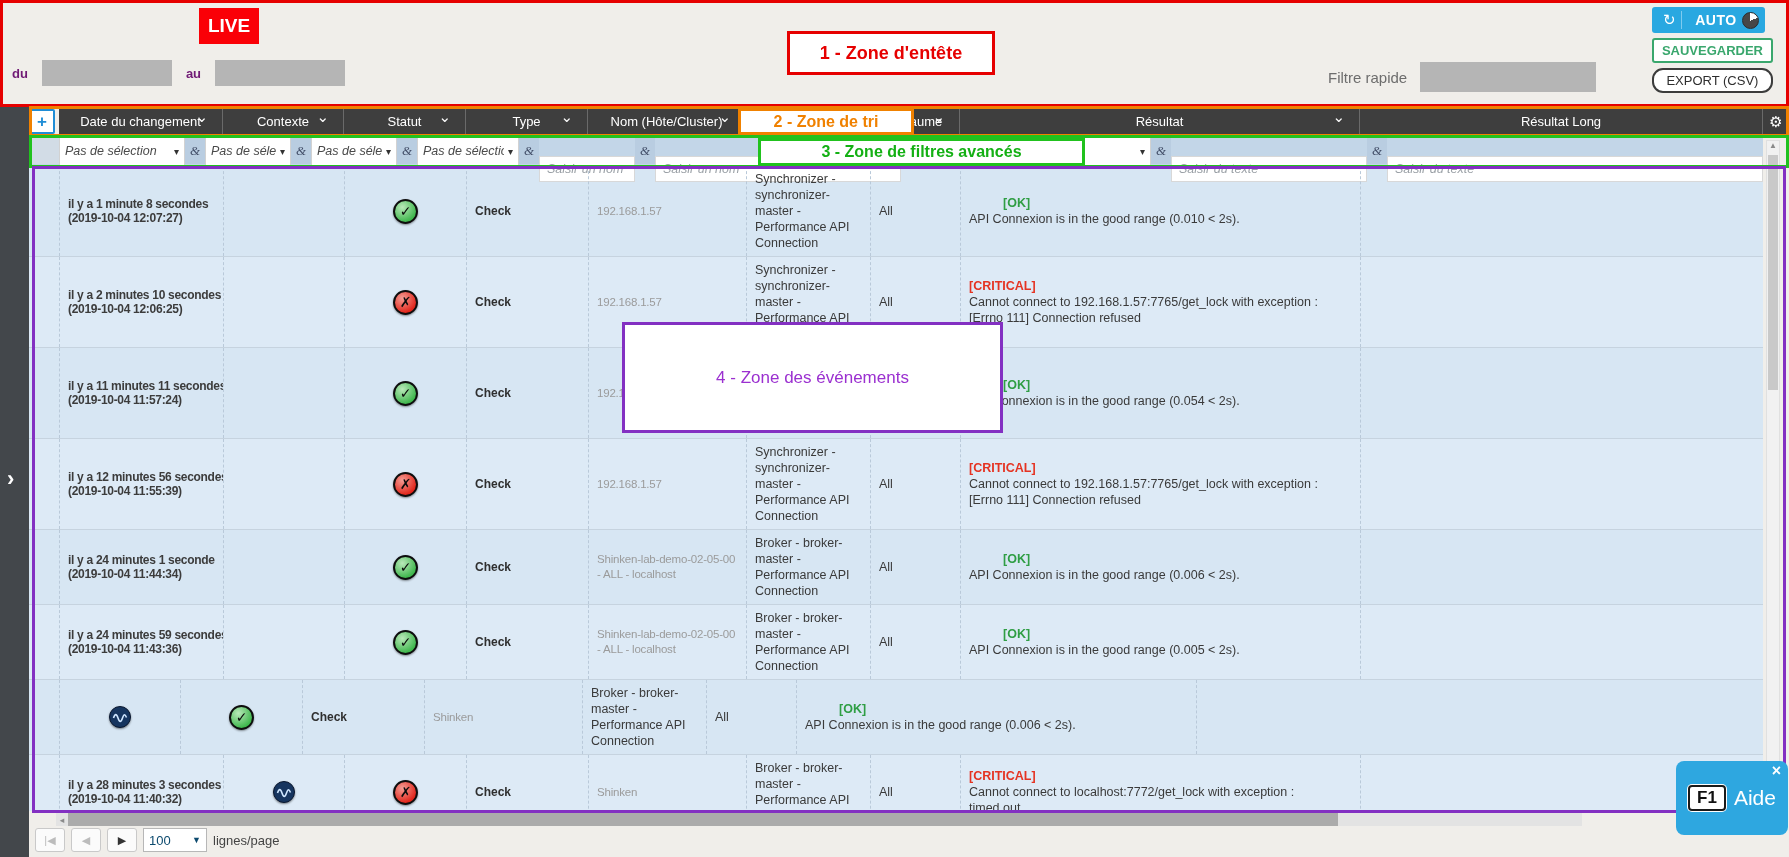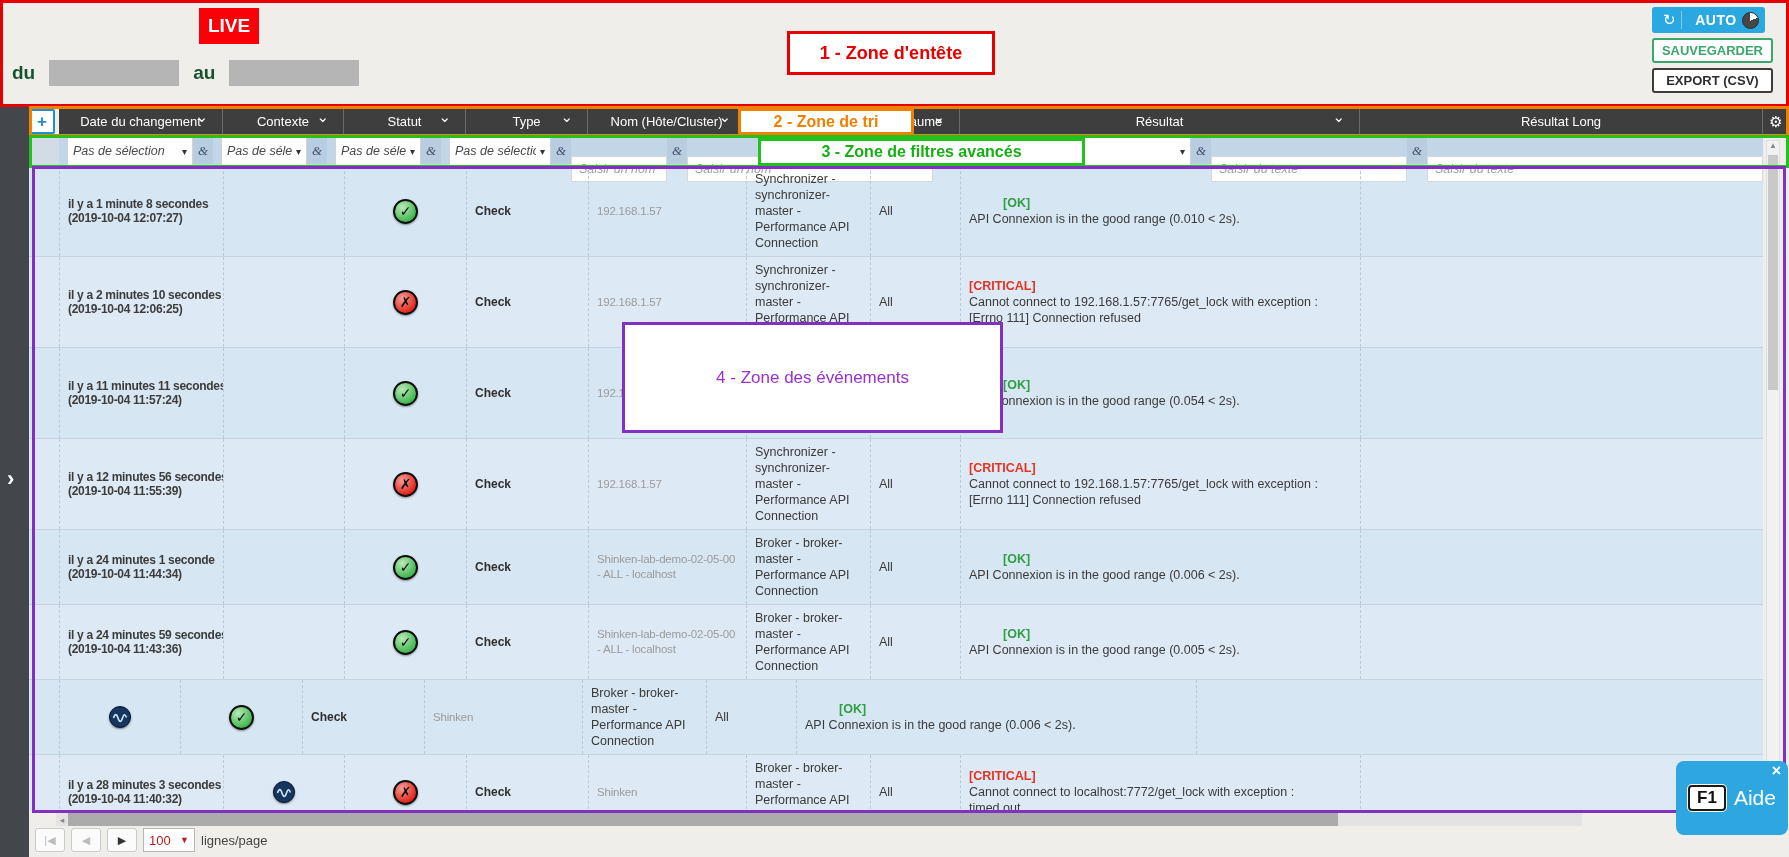--- a/index.html
+++ b/index.html
@@ -7,36 +7,36 @@
   body { font-family:"Liberation Sans","DejaVu Sans",sans-serif; background:#f0eeea; position:relative; }
   #app { position:relative; width:1789px; height:857px; background:#f0eeea; }
 
   
   .header-zone { position:absolute; left:0; top:0; width:1789px; height:107px; background:#f0eeea; }
   .title-btn { position:absolute; left:8px; top:8px; height:36px; background:#000; color:#fff;
                font-size:19px; padding:0 16px; display:flex; align-items:center; border:none; cursor:pointer; }
   .live-btn { position:absolute; left:199px; top:8px; height:36px; width:60px; background:#fa0007; color:#fff;
               font-size:19px; font-weight:bold; display:flex; align-items:center; justify-content:center; border:none; }
   .date-row { position:absolute; left:12px; top:60px; display:flex; align-items:center; gap:14px; }
-  .date-row label { font-size:19px; font-weight:bold; color:#14532d; }
+  .date-row label { font-size:13px; font-weight:bold; color:#701a75; }
   .gray-input { background:#b5b5b5; border:none; height:26px; width:130px; }
   .quick-filter { position:absolute; left:1328px; top:62px; display:flex; align-items:center; gap:13px; }
   .quick-filter label { font-size:15px; color:#6d6d6d; }
   .quick-filter input { background:#b5b5b5; border:none; height:30px; width:176px; }
   .hdr-buttons { position:absolute; right:16px; top:7px; display:flex; flex-direction:column; gap:5px; align-items:stretch; }
   .auto-btn { height:26px; width:113px; background:#29a8e1; border:none; border-radius:3px; display:flex;
               align-items:center; color:#fff; cursor:pointer; padding:0 6px; }
   .auto-btn .refresh { font-size:15px; width:24px; border-right:1px solid #7ecbef; margin-right:8px; }
   .auto-btn .auto-label { font-size:14px; font-weight:bold; letter-spacing:.5px; flex:1; text-align:center; }
   .auto-btn .clock-toggle { width:17px; height:17px; border-radius:50%;
         background:conic-gradient(#ffffff 0 70deg, #474747 70deg 360deg); border:1px solid #2c2c2c; }
   .save-btn { height:25px; background:#fff; border:2px solid #3aa76d; border-radius:3px; color:#3aa76d;
               font-size:13px; font-weight:bold; cursor:pointer; padding:0 8px; }
-  .export-btn { height:25px; background:#fff; border:2px solid #3c3c3c; border-radius:3px; color:#2e2e2e;
-                font-size:13px; font-weight:bold; cursor:pointer; padding:0 8px; }
+  .export-btn { height:25px; background:#fff; border:2px solid #3c3c3c; border-radius:11px; color:#2e2e2e;
+                font-size:13px; font-weight:normal; cursor:pointer; padding:0 8px; }
 
   
   .sidebar { position:absolute; left:0; top:107px; width:29px; height:750px; background:#43474b; }
   .sidebar .chev { position:absolute; left:7px; top:365px; color:#fff; font-size:22px; font-weight:bold; cursor:pointer; line-height:14px; }
 
   
   .table-area { position:absolute; left:29px; top:107px; width:1760px; }
   .header-row { display:flex; width:1760px; height:29px; }
   .hdr-plus-cell { width:30px; display:flex; align-items:center; justify-content:flex-start; background:#f0eeea; }
   .plus-btn { width:26px; height:25px; background:#fff; border:2px solid #1f8dd6; border-radius:2px; color:#1f8dd6;
@@ -44,21 +44,21 @@
   .hcell { background:#3e3e3e; color:#fff; font-size:13px; display:flex; align-items:center; justify-content:center;
            position:relative; border-right:1px solid #6a6a6a; cursor:pointer; }
   .hcell .sort-car { position:absolute; right:14px; top:1px; font-size:15px; color:#fff; }
   .hcell.gear-cell { width:26px; border-right:none; font-size:15px; }
   .w0{width:30px}.w1{width:164px}.w2{width:121px}.w3{width:122px}.w4{width:122px}.w5{width:158px}
   .w6{width:124px}.w7{width:90px}.w8{width:400px}.wflex{flex:1}
 
   .filter-row { display:flex; width:1734px; height:30px; background:#c3d6e8; align-items:center; padding:2px 0; }
   .fblank { width:30px; height:26px; background:#d2dce6; }
   .fsel { height:34px; background:#fff; border:1px solid #d2d2d2; display:flex; align-items:center;
-          justify-content:space-between; padding:0 5px; cursor:pointer;margin-left:8px; }
+          justify-content:space-between; padding:0 5px; cursor:pointer; }
   .fsel .ftext { font-style:italic; font-size:12.5px; color:#4a4a4a; white-space:nowrap; overflow:hidden; }
   .fsel .fcar { color:#333; font-size:10px; padding-left:4px; }
   .famp { width:20px; height:26px; background:#b9cde1; display:flex; align-items:center; justify-content:center;
           font-family:"Liberation Serif",serif; font-style:italic; font-size:13px; color:#44506a; }
   .finput { height:26px; background:#fff; border:1px solid #d8d8d8; font-size:12.5px; padding:0 7px; color:#333;margin-top:36px; }
   .finput::placeholder { font-style:italic; color:#9aa0a6; }
 
   .events { width:1734px; height:645px; overflow:hidden; background:#e2edf7; }
   .ev-row { display:flex; border-bottom:1px solid #c6d3df; }
   .ev-row.odd { background:#d7e6f3; }
@@ -88,22 +88,22 @@
   
   .hscroll { position:absolute; left:56px; top:813px; width:1526px; height:13px; background:#e3e3e3;
              display:flex; align-items:center; }
   .hscroll .arr { color:#8a8a8a; font-size:9px; width:12px; text-align:center; cursor:pointer; }
   .hscroll .thumb { height:13px; width:1270px; background:#ababab; cursor:grab; }
   .pagination { position:absolute; left:35px; top:828px; display:flex; align-items:center; gap:6px; }
   .pg-btn { width:30px; height:24px; background:#fbfbfb; border:1px solid #c9c9c9; border-radius:3px;
             font-size:11px; cursor:pointer; }
   .pg-btn.disabled { color:#bcbcbc; }
   .pg-btn.active { color:#333; }
-  .pg-select { width:52px; height:24px; background:#fff; border:1px solid #b7b7b7; display:flex; align-items:center;
-               justify-content:space-between; padding:0 5px; font-size:13px; color:#b91c1c; cursor:pointer; }
+  .pg-select { width:64px; height:24px; background:#fff; border:1px solid #b7b7b7; display:flex; align-items:center;
+               justify-content:space-between; padding:0 5px; font-size:13px; color:#0c4a6e; cursor:pointer; }
   .pg-select .fcar { font-size:9px; }
   .pg-label { font-size:13px; color:#444; }
 
   
   .vscroll { position:absolute; left:1766px; top:140px; width:14px; height:670px; background:#f1f1f1; border:1px solid #e0e0e0; }
   .vscroll .varr { color:#8a8a8a; font-size:8px; text-align:center; display:block; cursor:pointer; }
   .vscroll .vthumb { position:absolute; left:1px; top:14px; width:10px; height:235px; background:#c9c9c9; }
 
   
   .zone-border { position:absolute; pointer-events:none; }
@@ -132,20 +132,24 @@
 <div id="app">
 
   <div class="header-zone">
     <button class="live-btn">LIVE</button>
     <div class="date-row">
       <label>du</label>
       <input class="gray-input" style="">
       <label>au</label>
       <input class="gray-input" style="">
     </div>
+    <div class="quick-filter">
+      <label>Filtre rapide</label>
+      <input style="">
+    </div>
     <div class="hdr-buttons">
       <button class="auto-btn">
         <span class="refresh">↻</span>
         <span class="auto-label">AUTO</span>
         <span class="clock-toggle"></span>
       </button>
       <button class="save-btn">SAUVEGARDER</button>
       <button class="export-btn">EXPORT (CSV)</button>
     </div>
   </div>

